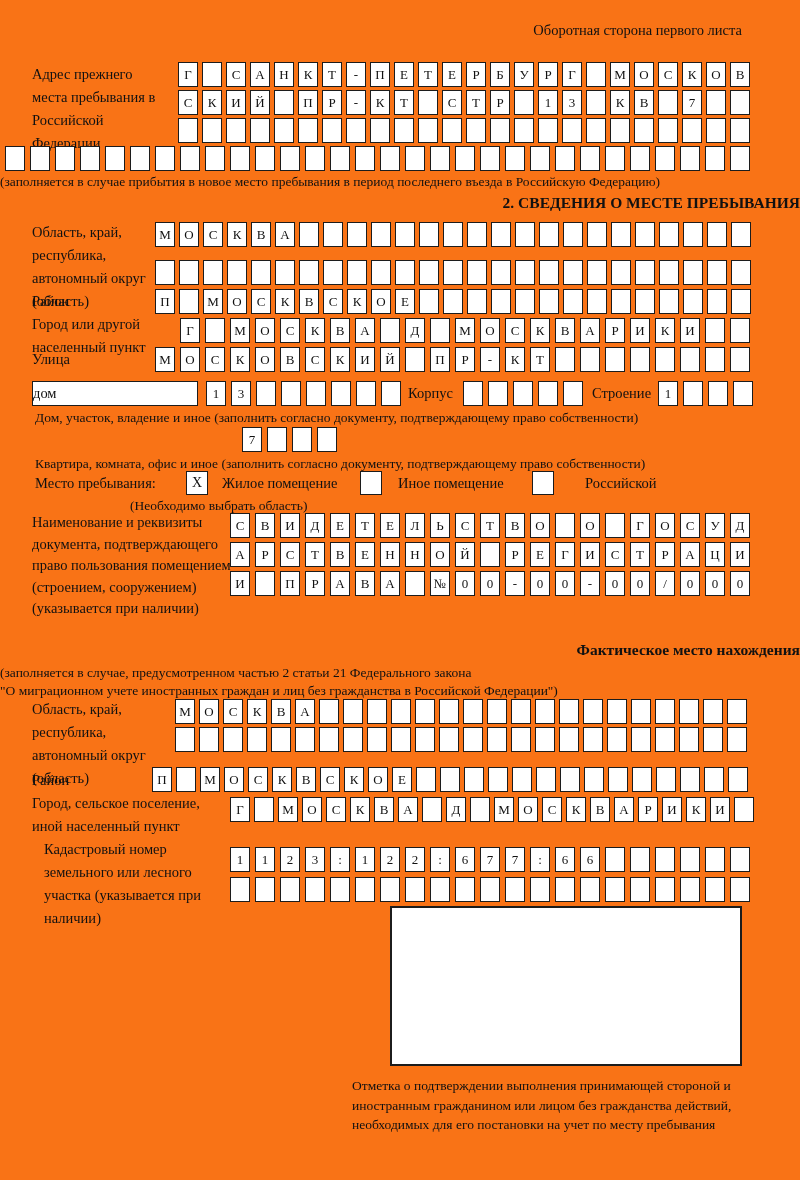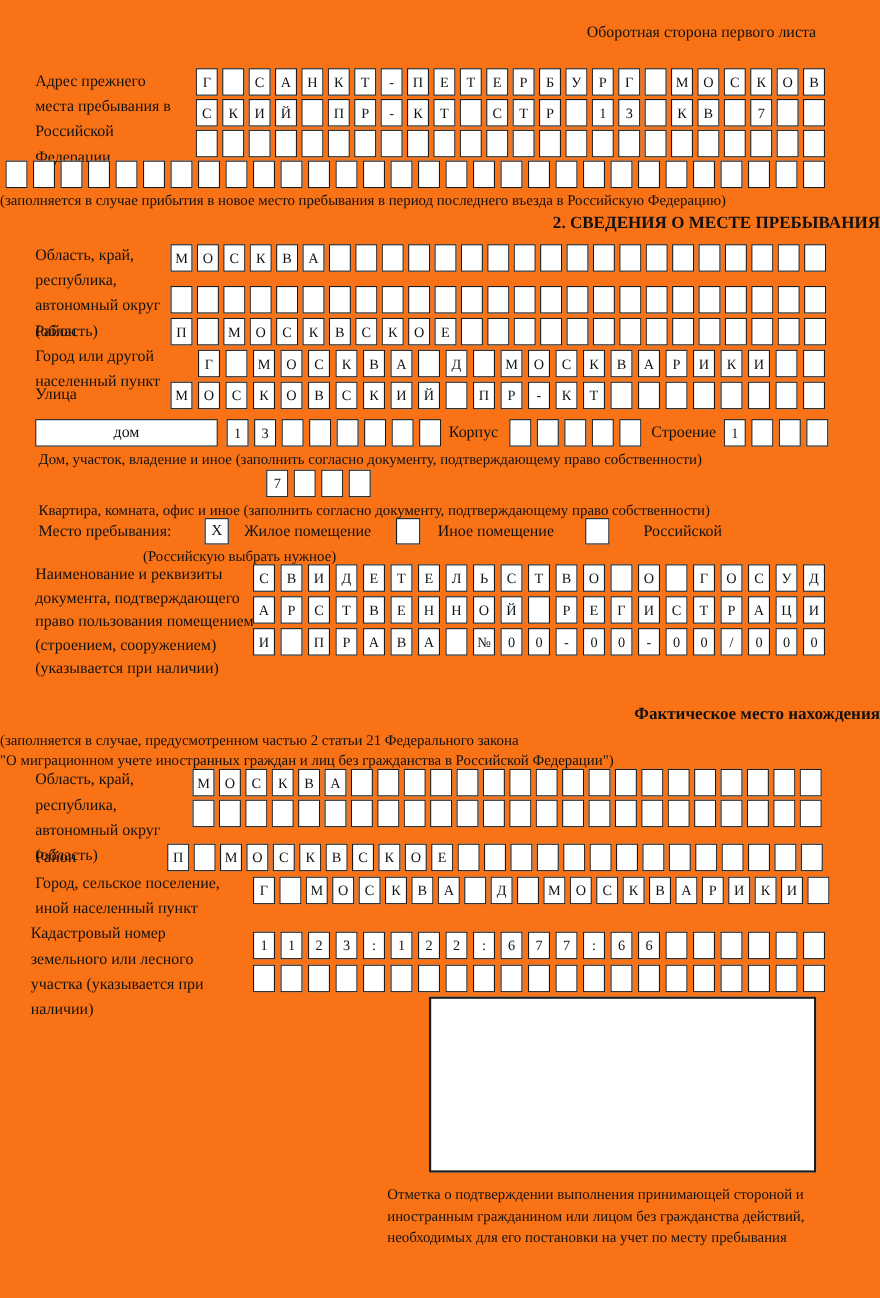--- a/index.html
+++ b/index.html
@@ -9,21 +9,21 @@
   .lbl{position:absolute;font-size:14.5px;line-height:23px;}
   .lbl.tight{line-height:21.5px;}
   .inline-lbl{position:absolute;font-size:14.5px;white-space:nowrap;}
   .cellrow{position:absolute;display:flex;}
   .g4{gap:4px}
   .g5{gap:5px}
   .cell{width:20px;height:25px;box-sizing:border-box;border:1.6px solid #1c1c1c;
         display:flex;align-items:center;justify-content:center;
         font-size:13px;line-height:1;background:#fff;}
   .wide-box{position:absolute;height:25px;box-sizing:border-box;border:1.6px solid #1c1c1c;
-        display:flex;align-items:center;justify-content:center;font-size:14.5px;background:#fff;}
+        display:flex;align-items:center;font-size:14.5px;background:#fff;}
   .caption{position:absolute;font-size:13.5px;line-height:17px;}
   .center{}
   .sec-title{position:absolute;left:0;width:800px;text-align:right;
         font-size:15.5px;font-weight:bold;}
   .checkbox{position:absolute;width:22px;height:24px;box-sizing:border-box;
         border:1.6px solid #1c1c1c;display:flex;align-items:center;justify-content:center;
         font-size:14px;background:#fff;}
   .mark-box{position:absolute;left:390px;top:906px;width:352px;height:160px;
         box-sizing:border-box;border:2px solid #1c1c1c;background:#fff;}
 </style>
@@ -327,21 +327,21 @@
     </div>
   <div class="caption" style="left:35px;top:455px;width:740px">Квартира, комната, офис и иное (заполнить согласно документу, подтверждающему право собственности)</div>
 
   <div class="inline-lbl" style="left:35px;top:475px">Место пребывания:</div>
   <div class="checkbox" style="left:186px;top:471px">X</div>
   <div class="inline-lbl" style="left:222px;top:475px">Жилое помещение</div>
   <div class="checkbox" style="left:360px;top:471px"></div>
   <div class="inline-lbl" style="left:398px;top:475px">Иное помещение</div>
   <div class="checkbox" style="left:532px;top:471px"></div>
   <div class="inline-lbl" style="left:585px;top:475px">Российской</div>
-  <div class="caption center" style="left:130px;top:497px;width:440px">(Российскую выбрать нужное)</div>
+  <div class="caption center" style="left:130px;top:497px;width:440px">(Необходимо выбрать область)</div>
 
   <div class="lbl tight" style="left:32px;top:512px;width:215px">Наименование и реквизиты документа, подтверждающего право пользования помещением (строением, сооружением) (указывается при наличии)</div>
   <div class="cellrow g5" style="left:230px;top:513px">
       <div class="cell">С</div>
       <div class="cell">В</div>
       <div class="cell">И</div>
       <div class="cell">Д</div>
       <div class="cell">Е</div>
       <div class="cell">Т</div>
       <div class="cell">Е</div>
@@ -513,21 +513,21 @@
       <div class="cell">К</div>
       <div class="cell">В</div>
       <div class="cell">А</div>
       <div class="cell">Р</div>
       <div class="cell">И</div>
       <div class="cell">К</div>
       <div class="cell">И</div>
       <div class="cell"></div>
     </div>
 
-  <div class="lbl" style="left:28px;top:838px;width:175px">Кадастровый номер земельного или лесного участка (указывается при наличии)</div>
+  <div class="lbl" style="left:44px;top:838px;width:175px">Кадастровый номер земельного или лесного участка (указывается при наличии)</div>
   <div class="cellrow g5" style="left:230px;top:847px">
       <div class="cell">1</div>
       <div class="cell">1</div>
       <div class="cell">2</div>
       <div class="cell">3</div>
       <div class="cell">:</div>
       <div class="cell">1</div>
       <div class="cell">2</div>
       <div class="cell">2</div>
       <div class="cell">:</div>

